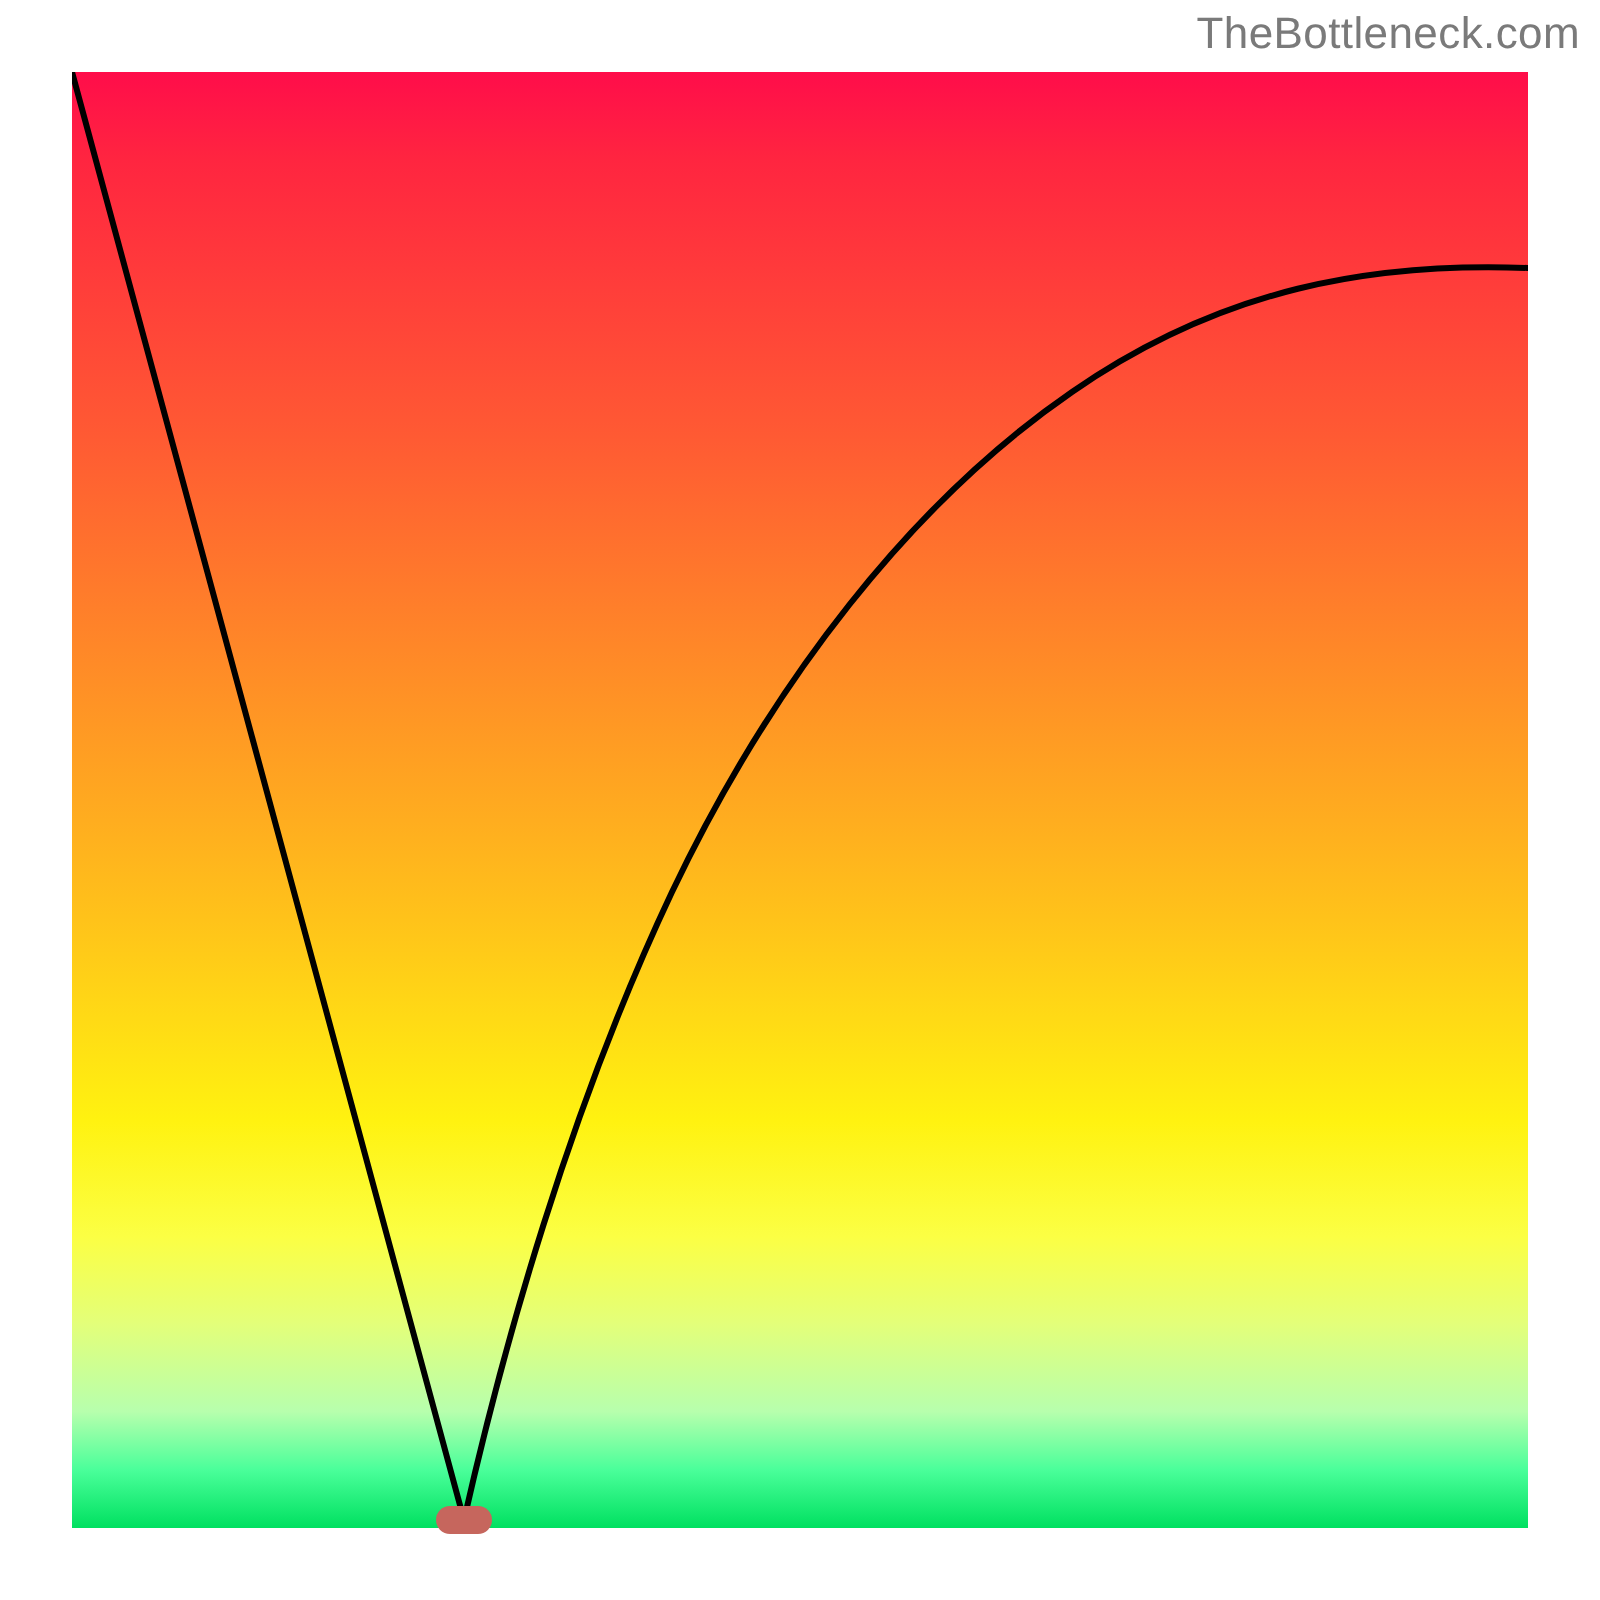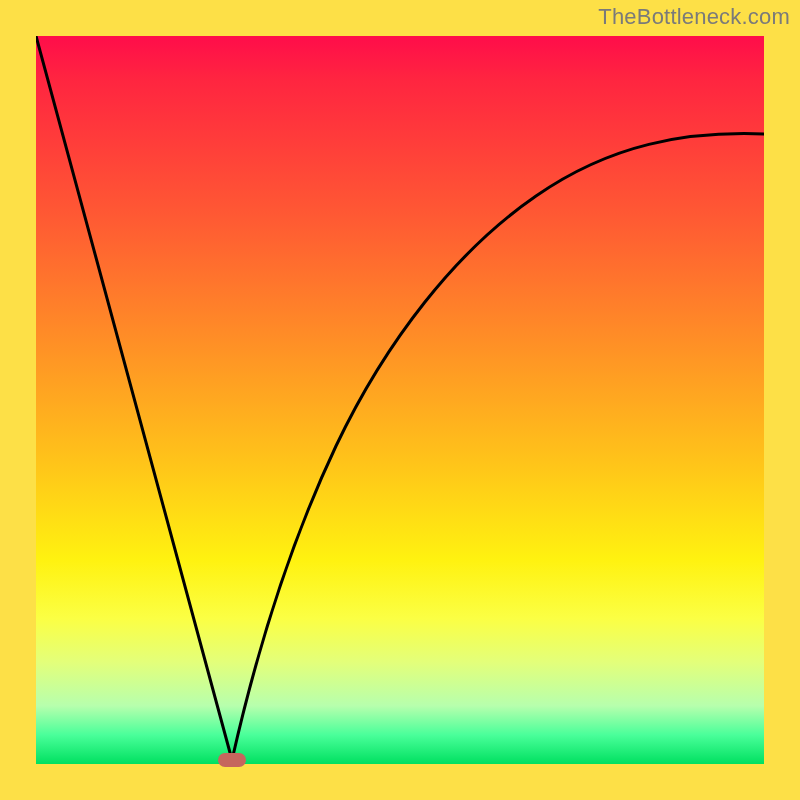--- a/index.html
+++ b/index.html
@@ -8,21 +8,21 @@
     width: 800px;
     height: 800px;
     background: #000;
     overflow: hidden;
     font-family: Arial, Helvetica, sans-serif;
   }
   .frame {
     position: relative;
     width: 800px;
     height: 800px;
-    background: #fde047;
+    background: #ffffff;
   }
   .watermark {
     position: absolute;
     top: 4px;
     right: 10px;
     color: #7a7a7a;
     font-size: 22px;
     font-weight: 500;
     letter-spacing: 0.2px;
     z-index: 50;

